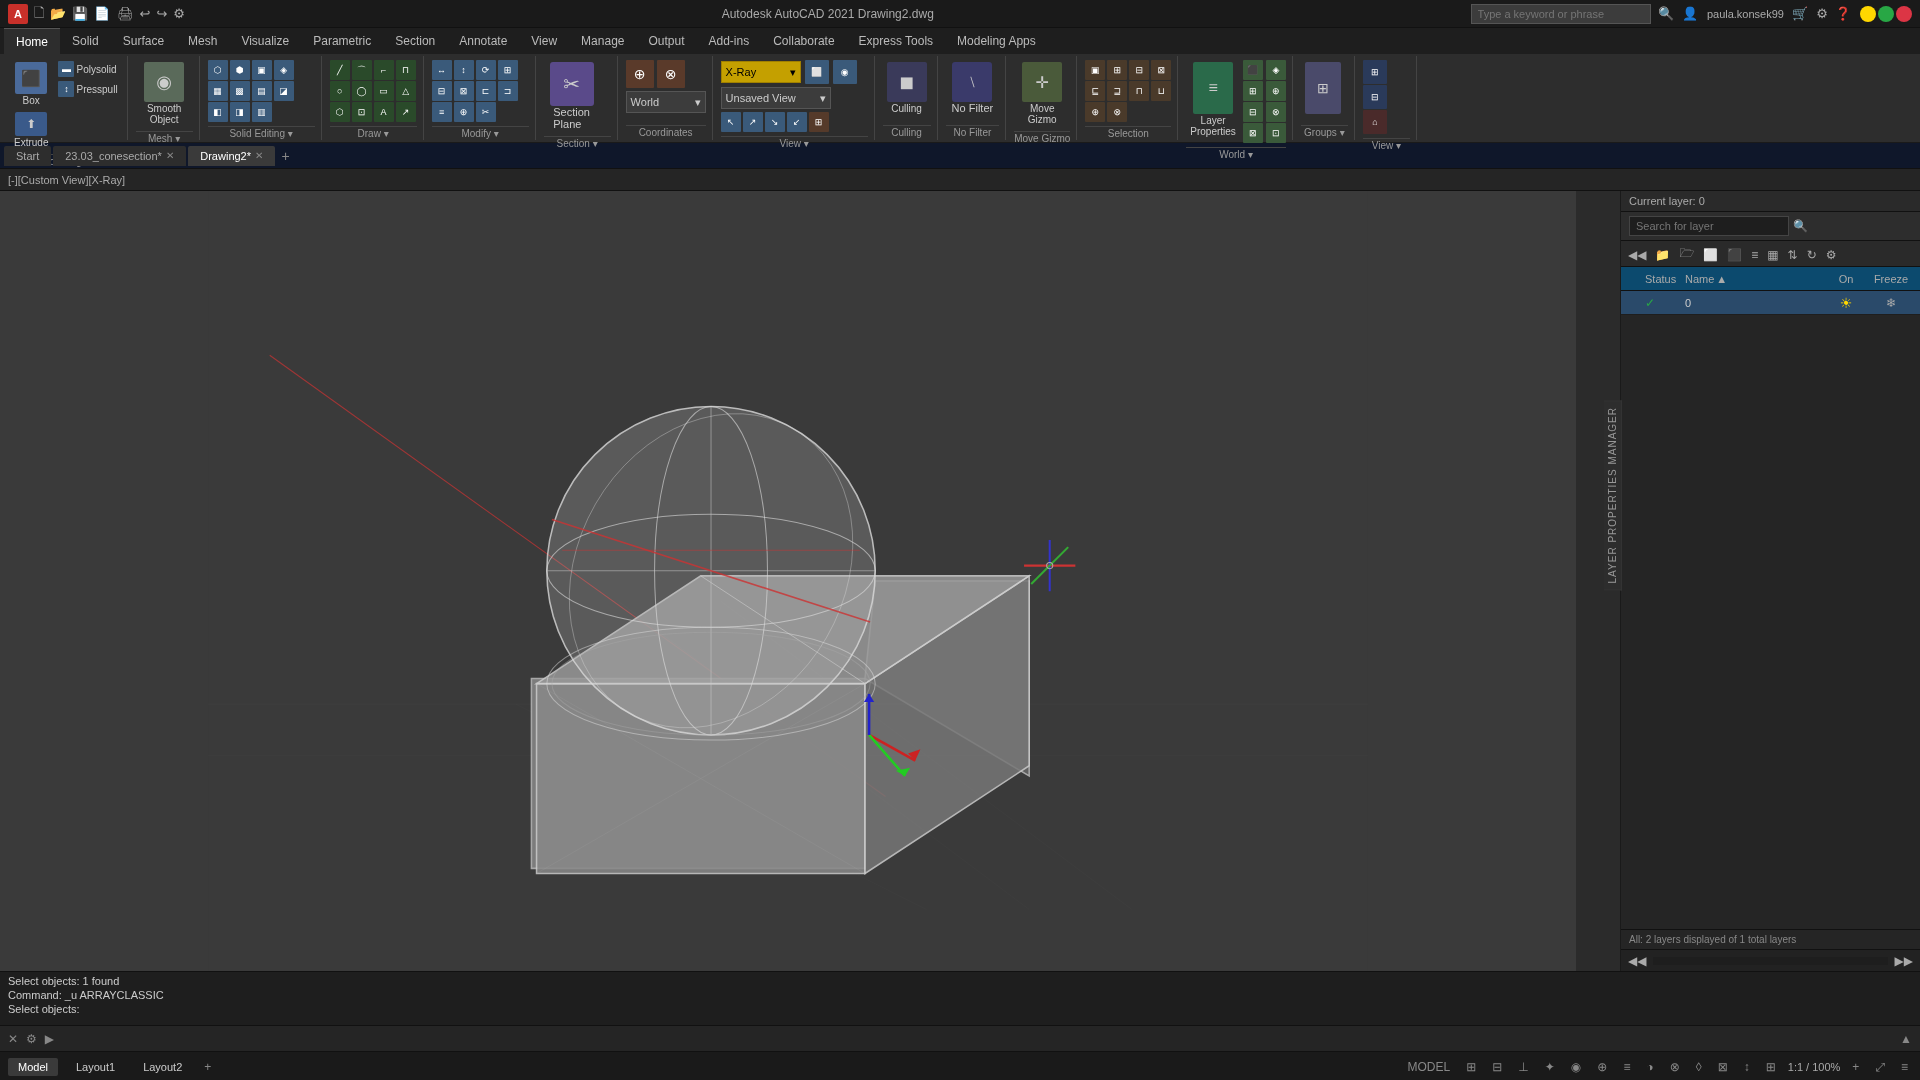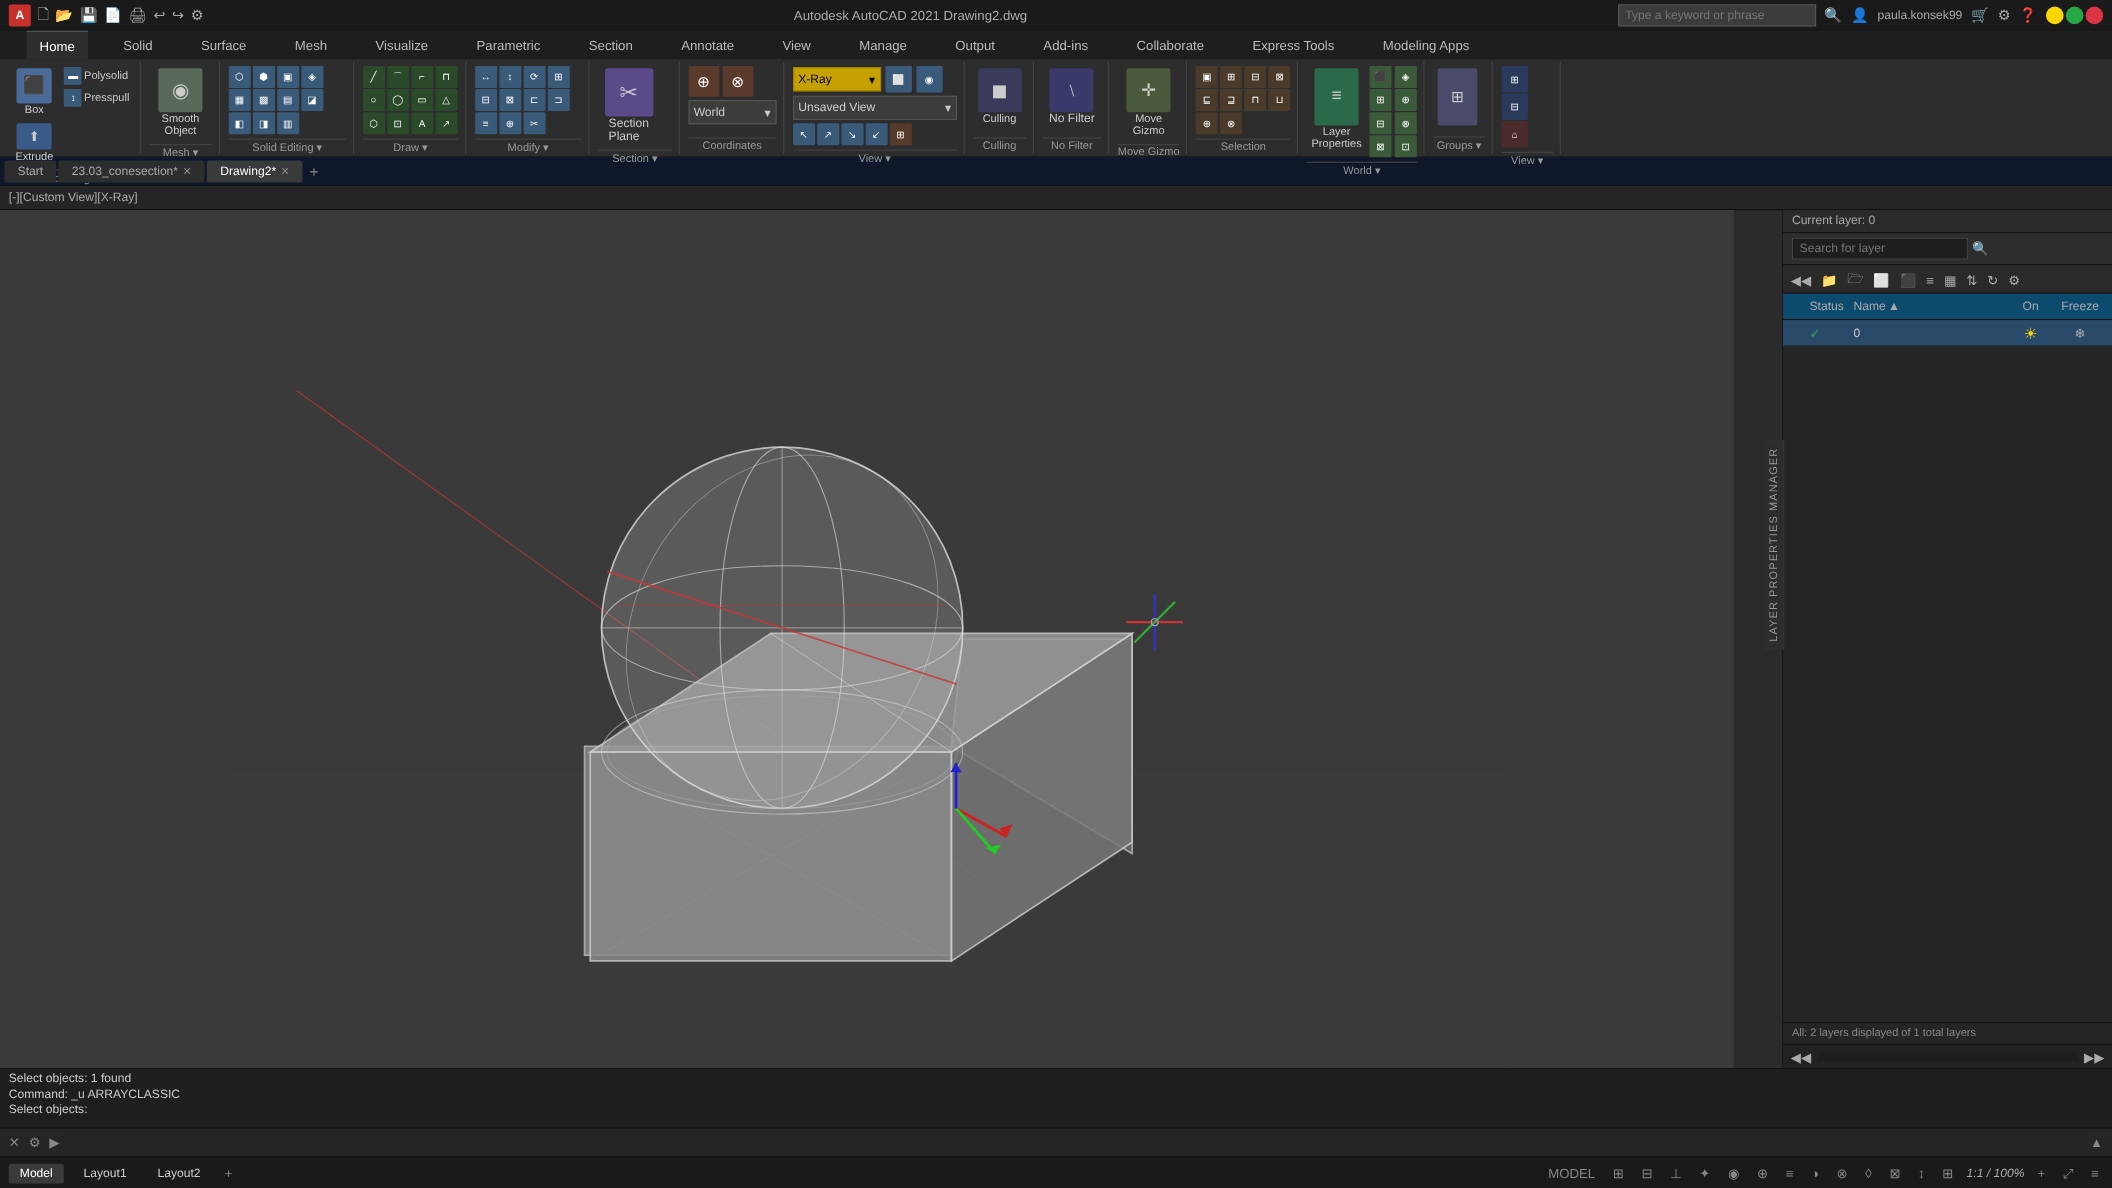--- a/index.html
+++ b/index.html
@@ -23,21 +23,21 @@
     .search-box { background: #3c3c3c; border: 1px solid #555; color: #aaa; padding: 2px 6px; font-size: 11px; width: 180px; height: 20px; }
     .window-controls { display: flex; gap: 2px; }
     .win-btn { width: 16px; height: 16px; border-radius: 50%; cursor: pointer; }
     .win-btn.minimize { background: #ffd700; }
     .win-btn.maximize { background: #28a745; }
     .win-btn.close { background: #dc3545; }
 
     
     #ribbon { background: #2d2d2d; border-bottom: 1px solid #1a1a1a; }
     #ribbon-tabs { display: flex; background: #1e1e1e; height: 26px; align-items: flex-end; padding-left: 4px; }
-    .ribbon-tab { padding: 4px 12px; font-size: 12px; cursor: pointer; color: #bbb; height: 26px; display: flex; align-items: center; margin-left: 20px; }
+    .ribbon-tab { padding: 4px 12px; font-size: 12px; cursor: pointer; color: #bbb; height: 26px; display: flex; align-items: center; }
     .ribbon-tab.active { background: #2d2d2d; color: #fff; border-top: 1px solid #555; }
     #ribbon-content { display: flex; height: 88px; align-items: stretch; padding: 2px 4px; gap: 2px; }
     .ribbon-group { display: flex; flex-direction: column; align-items: stretch; border-right: 1px solid #444; padding: 2px 6px 0; min-width: 60px; }
     .ribbon-group-items { display: flex; gap: 3px; flex: 1; align-items: flex-start; padding: 2px 0; }
     .ribbon-group-label { text-align: center; font-size: 10px; color: #999; padding-bottom: 2px; border-top: 1px solid #444; margin-top: 2px; padding-top: 1px; }
     .ribbon-btn { display: flex; flex-direction: column; align-items: center; cursor: pointer; padding: 2px 4px; border-radius: 2px; min-width: 36px; }
     .ribbon-btn .icon-box { width: 32px; height: 32px; background: #3a5a7a; border-radius: 2px; display: flex; align-items: center; justify-content: center; font-size: 16px; }
     .ribbon-btn .btn-label { font-size: 10px; color: #ccc; text-align: center; margin-top: 1px; line-height: 1.1; }
     .ribbon-btn-small { display: flex; align-items: center; cursor: pointer; padding: 1px 3px; border-radius: 2px; font-size: 10px; color: #ccc; gap: 2px; }
     .ribbon-icon-sm { width: 16px; height: 16px; background: #3a5a7a; border-radius: 1px; display: flex; align-items: center; justify-content: center; font-size: 9px; color: #fff; }
@@ -334,21 +334,21 @@
     <div class="ribbon-group" style="min-width:160px;">
       <div class="ribbon-group-items" style="flex-direction:column;gap:3px;">
         <div style="display:flex;gap:4px;align-items:center;">
           <div class="toolbar-dropdown" style="background:#c4a000;color:#000;border-color:#a08000;width:80px;">
             <span>X-Ray</span>
             <span style="margin-left:auto;">▾</span>
           </div>
           <div class="ribbon-icon-sm" style="width:24px;height:24px;">⬜</div>
           <div class="ribbon-icon-sm" style="width:24px;height:24px;">◉</div>
         </div>
-        <div class="toolbar-dropdown" style="width:149px;">
+        <div class="toolbar-dropdown" style="width:110px;">
           <span>Unsaved View</span>
           <span style="margin-left:auto;">▾</span>
         </div>
         <div style="display:flex;gap:2px;">
           <div class="ribbon-icon-sm" style="width:20px;height:20px;">↖</div>
           <div class="ribbon-icon-sm" style="width:20px;height:20px;">↗</div>
           <div class="ribbon-icon-sm" style="width:20px;height:20px;">↘</div>
           <div class="ribbon-icon-sm" style="width:20px;height:20px;">↙</div>
           <div class="ribbon-icon-sm" style="width:20px;height:20px;background:#553a2a;">⊞</div>
         </div>
@@ -655,18 +655,18 @@
     <button class="status-btn">✦</button>
     <button class="status-btn">◉</button>
     <button class="status-btn">⊕</button>
     <button class="status-btn">≡</button>
     <button class="status-btn">◑</button>
     <button class="status-btn">⊗</button>
     <button class="status-btn">◊</button>
     <button class="status-btn">⊠</button>
     <button class="status-btn">↕</button>
     <button class="status-btn">⊞</button>
-    <span style="color:#aaa;font-size:11px;font-style:italic;">1:1 / 100%</span>
+    <span style="color:#aaa;font-size:11px;">1:1 / 100%</span>
     <button class="status-btn">+</button>
     <button class="status-btn">⤢</button>
     <button class="status-btn">≡</button>
   </div>
 </div>
 
 </body></html>

